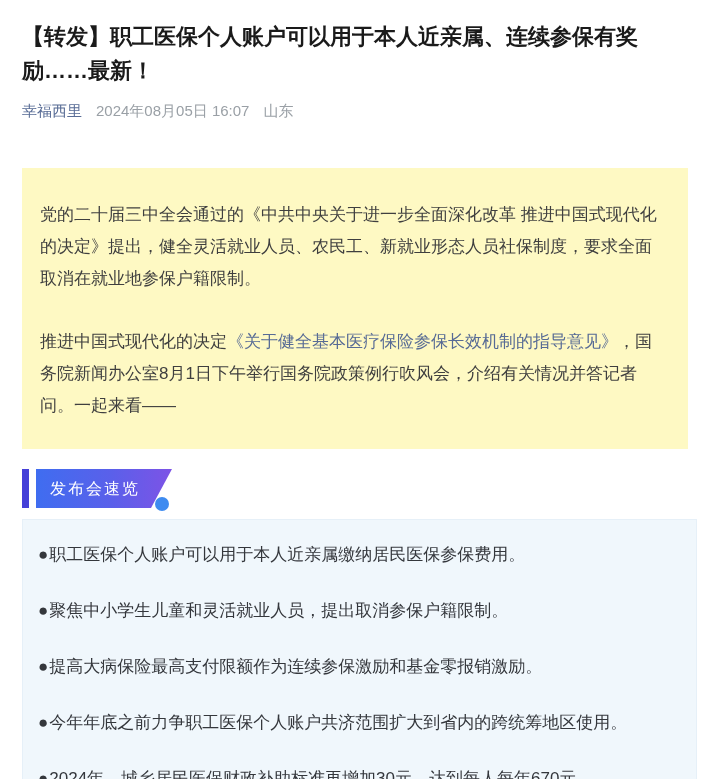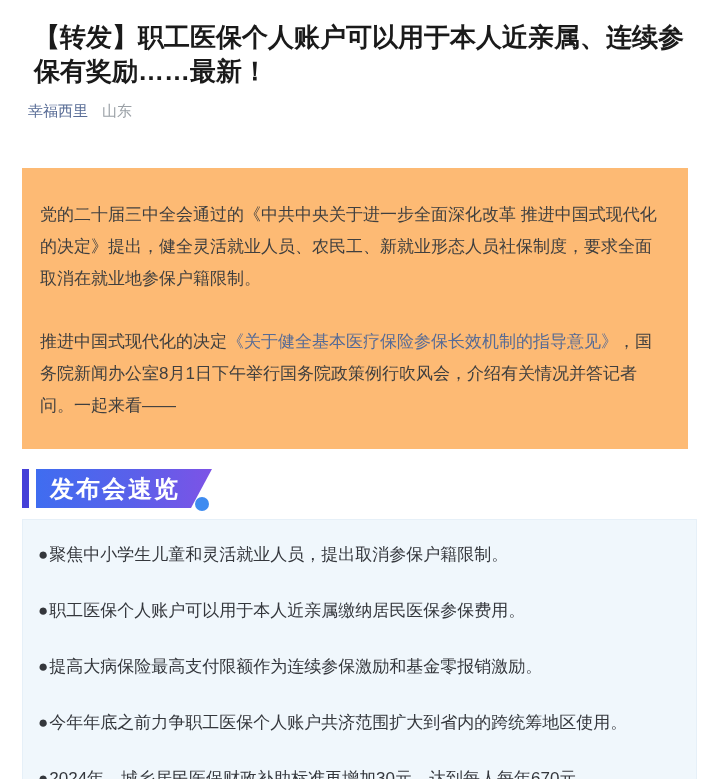--- a/index.html
+++ b/index.html
@@ -7,44 +7,44 @@
   body {
     width: 710px;
     height: 779px;
     font-family: "Liberation Sans", "DejaVu Sans", sans-serif;
     overflow: hidden;
   }
   .page { width: 710px; height: 779px; background: #ffffff; }
 
   
   .article-title {
-    padding: 20px 22px 0 34px;
-    font-size: 26px;
+    padding: 20px 22px 0 22px;
+    font-size: 22px;
     font-weight: 700;
     color: #1a1a1a;
     line-height: 34px;
   }
   .byline {
     display: flex;
     align-items: center;
-    padding: 14px 22px 0 28px;
+    padding: 14px 22px 0 22px;
     font-size: 15px;
   }
   .byline .author {
     color: #576b95;
     margin-right: 14px;
     cursor: pointer;
   }
   .byline .meta { color: #9aa0a6; margin-right: 14px; }
 
   
   .intro-box {
     margin: 47px 22px 0 22px;
     width: 666px;
-    background: #fdba74;
+    background: #fef9c3;
     padding: 31px 20px 27px 18px;
     font-size: 17px;
     line-height: 32px;
     color: #3f3f3f;
   }
   .intro-box p + p { margin-top: 31px; }
   .intro-box a.doc-link {
     color: #576b95;
     text-decoration: none;
     cursor: pointer;
@@ -64,22 +64,22 @@
   }
   .section-badge {
     position: relative;
     height: 39px;
   }
   .badge-shape {
     height: 39px;
     background: linear-gradient(90deg, #3f6df0 0%, #5a60ea 55%, #7d53e6 100%);
     clip-path: polygon(0 0, 100% 0, calc(100% - 21px) 100%, 0 100%);
     color: #ffffff;
-    font-size: 24px;
-    font-weight: 700;
+    font-size: 16px;
+    font-weight: 400;
     letter-spacing: 2px;
     line-height: 39px;
     padding: 0 32px 0 14px;
   }
   .badge-dot {
     position: absolute;
     right: 3px;
     bottom: -3px;
     width: 14px;
     height: 14px;
@@ -106,39 +106,40 @@
 </style>
 </head>
 <body>
 
 <div class="page">
 
   <h1 class="article-title">【转发】职工医保个人账户可以用于本人近亲属、连续参保有奖励……最新！</h1>
 
   <div class="byline">
     <span class="author">幸福西里</span>
+    <span class="meta">2024年08月05日 16:07</span>
     <span class="meta">山东</span>
   </div>
 
   <div class="intro-box">
     <p>党的二十届三中全会通过的《中共中央关于进一步全面深化改革 推进中国式现代化的决定》提出，健全灵活就业人员、农民工、新就业形态人员社保制度，要求全面取消在就业地参保户籍限制。</p>
     <p><span>推进中国式现代化的决定</span><a class="doc-link">《关于健全基本医疗保险参保长效机制的指导意见》</a><span>，国务院新闻办公室8月1日下午举行国务院政策例行吹风会，介绍有关情况并答记者问。一起来看——</span></p>
   </div>
 
   <div class="section-head">
     <div class="section-bar"></div>
     <div class="section-badge">
       <div class="badge-shape">发布会速览</div>
       <div class="badge-dot"></div>
     </div>
   </div>
 
   <div class="summary-box">
     <ul>
+      <li><span class="bullet-marker">●</span><span>职工医保个人账户可以用于本人近亲属缴纳居民医保参保费用。</span></li>
       <li><span class="bullet-marker">●</span><span>聚焦中小学生儿童和灵活就业人员，提出取消参保户籍限制。</span></li>
-      <li><span class="bullet-marker">●</span><span>职工医保个人账户可以用于本人近亲属缴纳居民医保参保费用。</span></li>
       <li><span class="bullet-marker">●</span><span>提高大病保险最高支付限额作为连续参保激励和基金零报销激励。</span></li>
       <li><span class="bullet-marker">●</span><span>今年年底之前力争职工医保个人账户共济范围扩大到省内的跨统筹地区使用。</span></li>
       <li><span class="bullet-marker">●</span><span>2024年，城乡居民医保财政补助标准再增加30元，达到每人每年670元。</span></li>
     </ul>
   </div>
 
 </div>
 
 </body></html>

